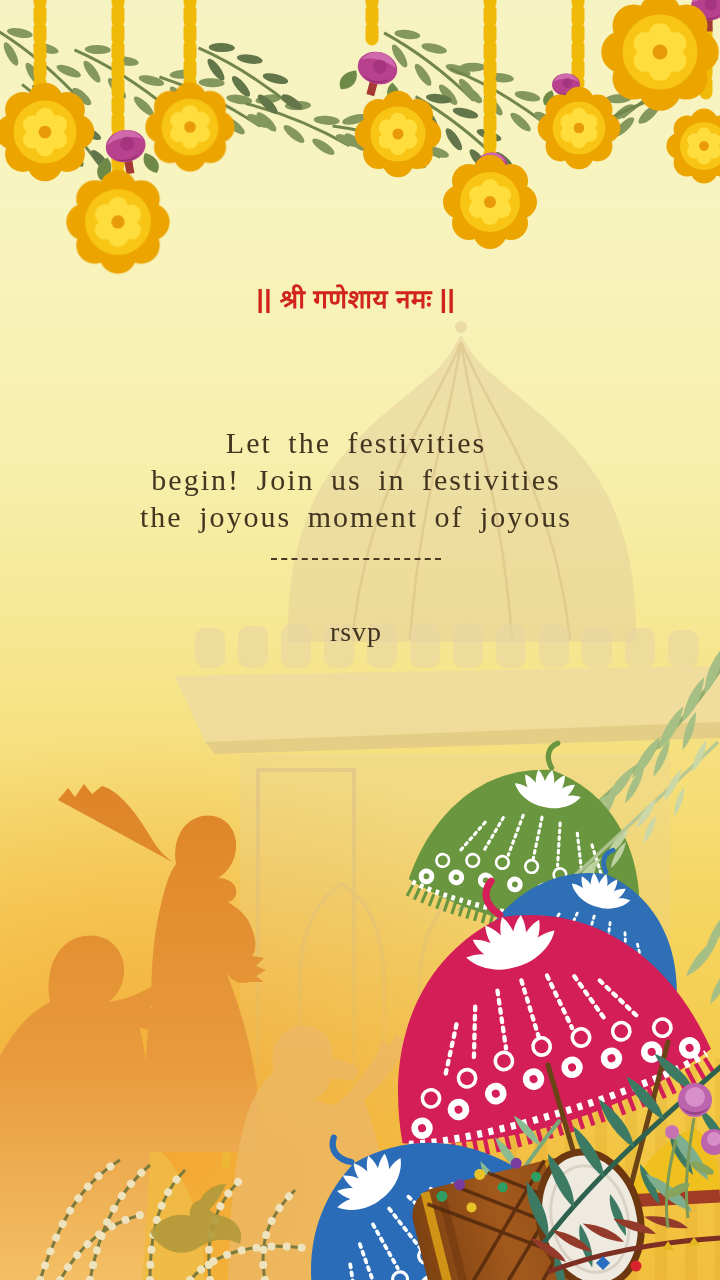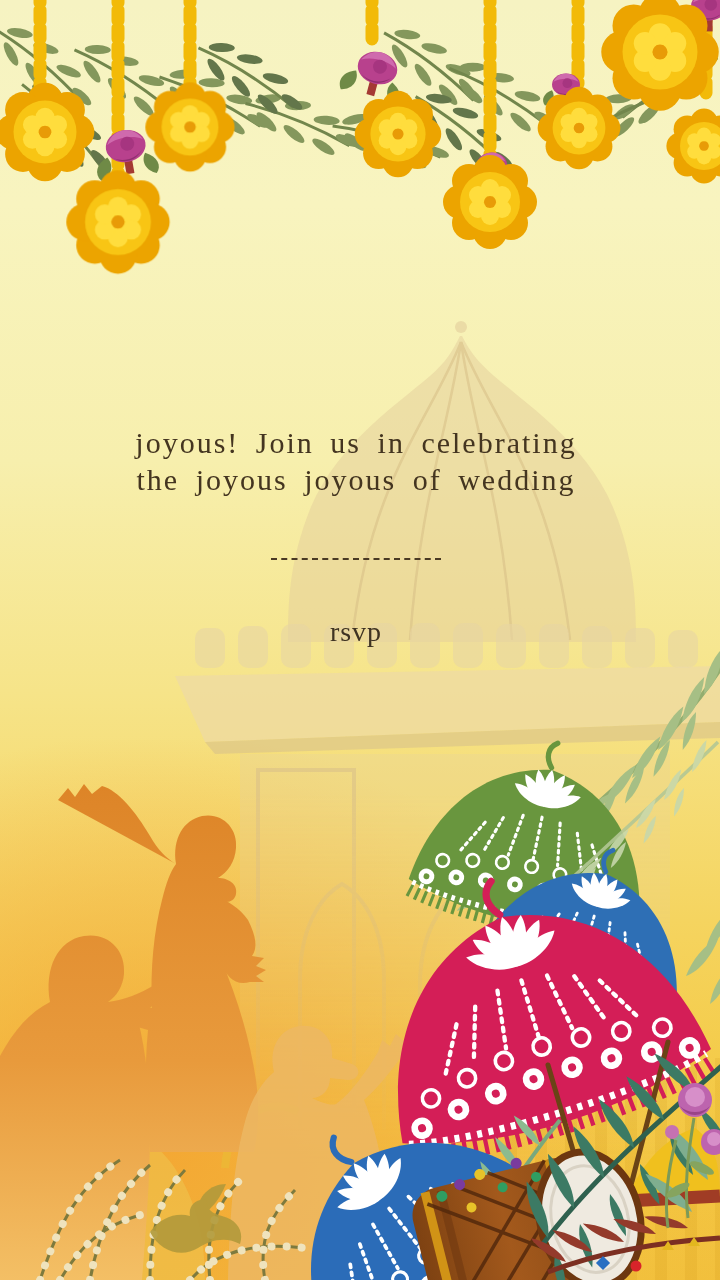--- a/index.html
+++ b/index.html
@@ -432,22 +432,24 @@
       <use href="#mari" transform="translate(118,222) scale(1.1)"></use>
       <use href="#mari" transform="translate(190,127) scale(.95)"></use>
       <use href="#mari" transform="translate(398,134) scale(.92)"></use>
       <use href="#mari" transform="translate(490,202)"></use>
       <use href="#mari" transform="translate(579,128) scale(.88)"></use>
       <use href="#mari" transform="translate(660,52) scale(1.25)"></use>
       <use href="#mari" transform="translate(704,146) scale(.8)"></use>
     </g>
   </svg>
 
+  <div class="txt blessing">|| श्री गणेशाय नमः ||</div>
 
   <div class="txt invite">
-    <div>joyous! Join us in celebrating</div>
-    <div>the joyous joyous of wedding</div>
+    <div>Let the festivities</div>
+    <div>begin! Join us in festivities</div>
+    <div>the joyous moment of joyous</div>
   </div>
 
   <div class="divider"></div>
 
   <div class="txt rsvp">rsvp</div>
 </div>
 
 </body></html>

